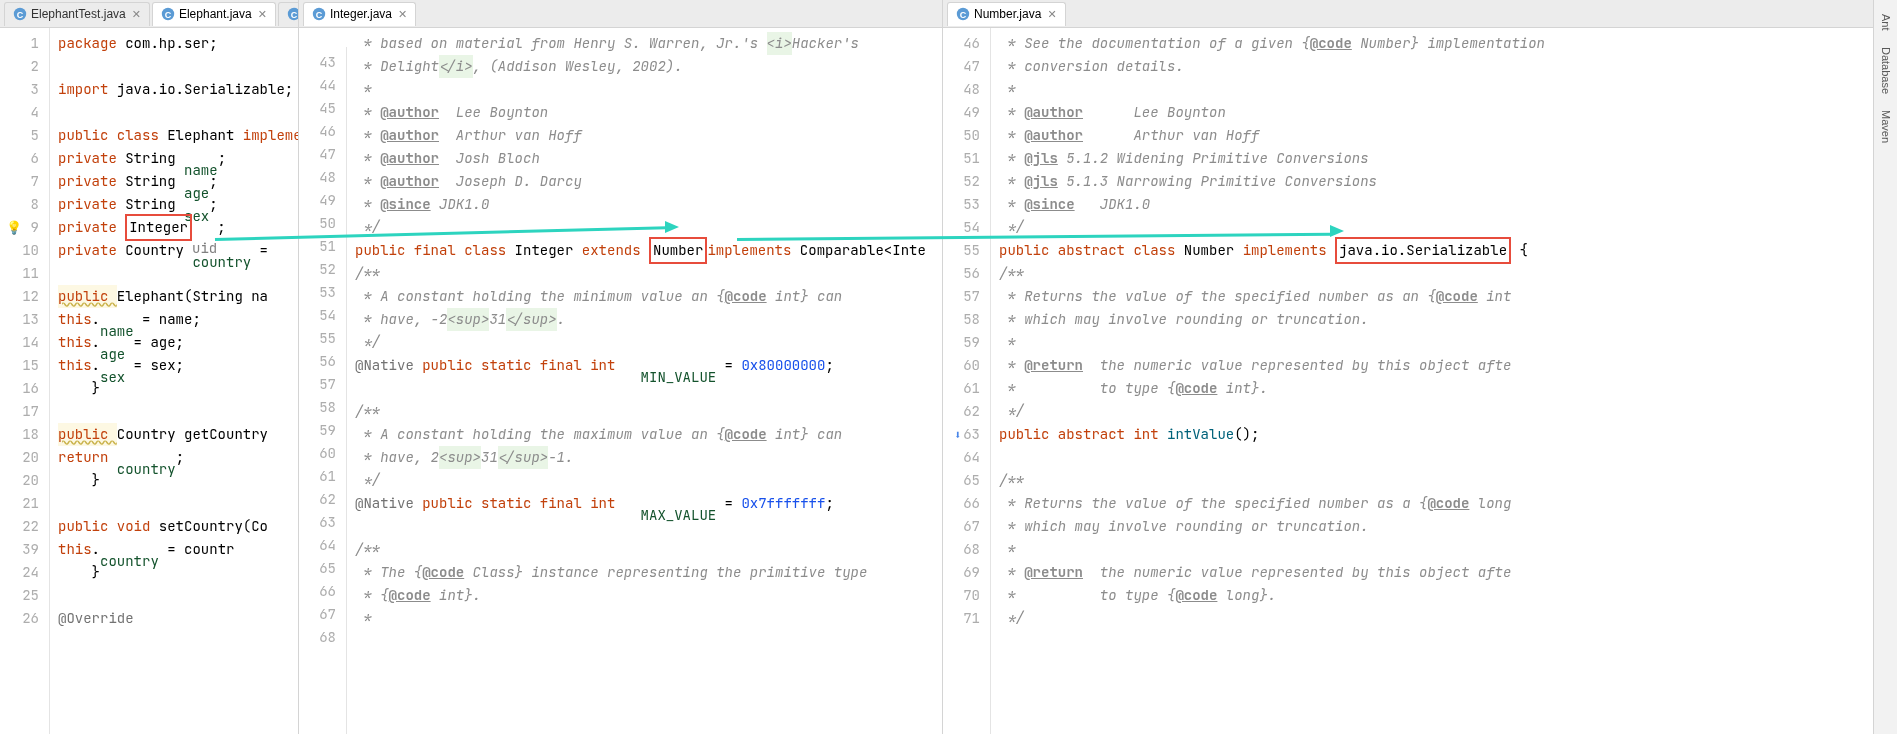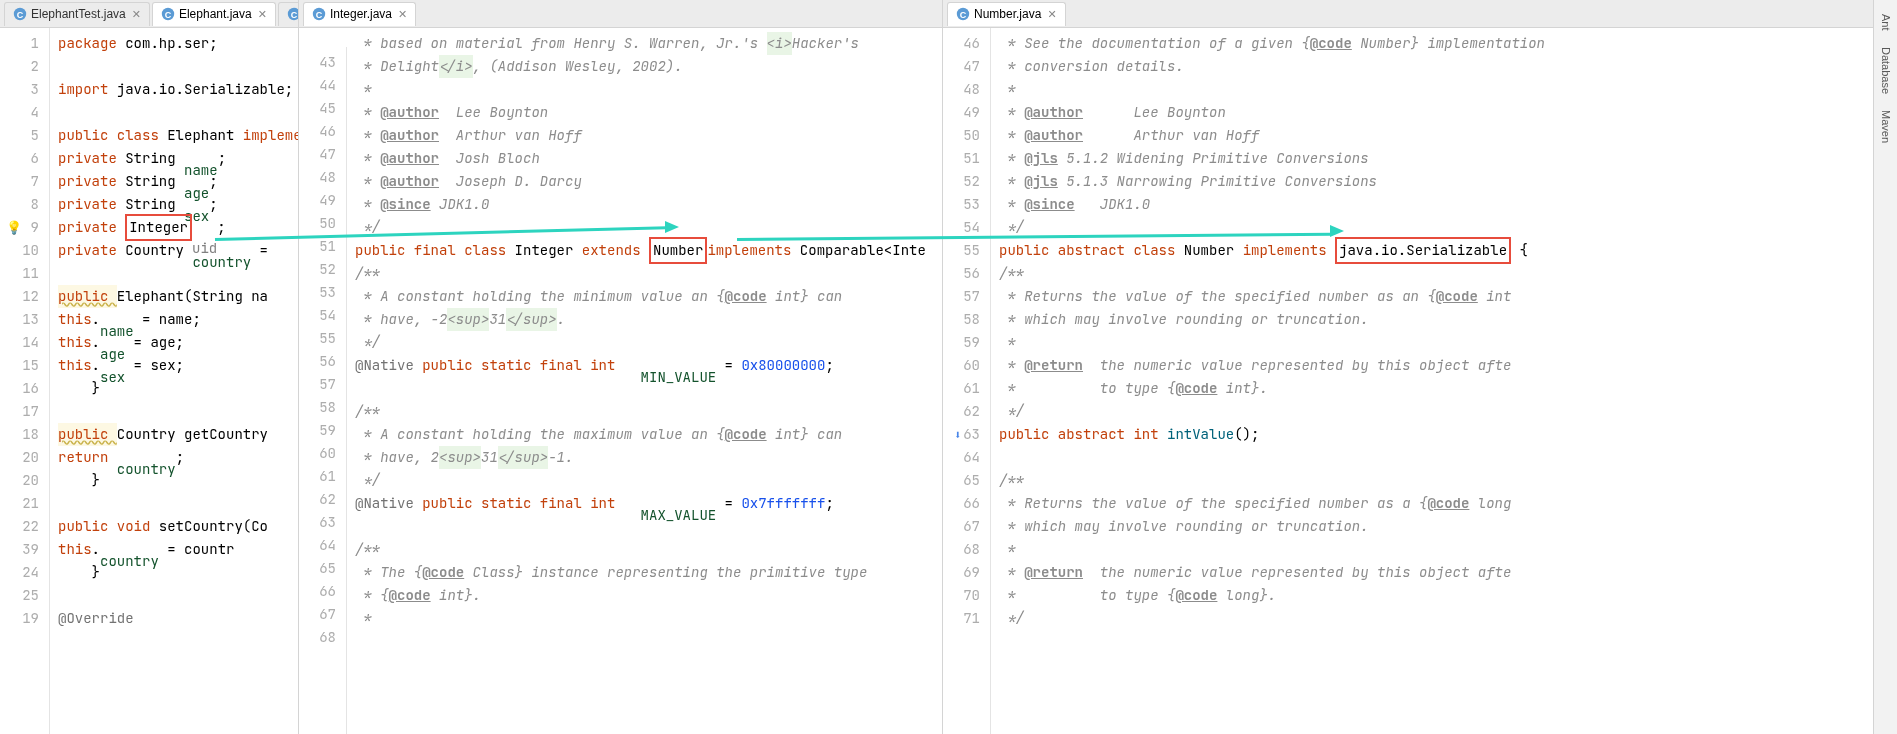--- a/index.html
+++ b/index.html
@@ -103,21 +103,21 @@
           <div class="gline">16</div>
           <div class="gline">17</div>
           <div class="gline">18</div>
           <div class="gline">20</div>
           <div class="gline">20</div>
           <div class="gline">21</div>
           <div class="gline">22</div>
           <div class="gline">39</div>
           <div class="gline">24</div>
           <div class="gline">25</div>
-          <div class="gline">19</div>
+          <div class="gline">26</div>
         </div>
       <div class="code-content" id="code1"><div class="line"><span class="kw">package </span>com.hp.ser;</div><div class="line"></div><div class="line"><span class="kw">import </span>java.io.Serializable;</div><div class="line"></div><div class="line"><span class="kw">public class </span>Elephant <span class="kw">impleme</span></div><div class="line">    <span class="kw">private </span>String <span class="field">name</span>;</div><div class="line">    <span class="kw">private </span>String <span class="field">age</span>;</div><div class="line">    <span class="kw">private </span>String <span class="field">sex</span>;</div><div class="line">    <span class="kw">private </span><span class="redbox">Integer</span> <span class="unused">uid</span>;</div><div class="line">    <span class="kw">private </span>Country <span class="field">country</span> =</div><div class="line"></div><div class="line">    <span class="kw warn">public </span>Elephant(String na</div><div class="line">        <span class="kw">this</span>.<span class="field">name</span> = name;</div><div class="line">        <span class="kw">this</span>.<span class="field">age</span> = age;</div><div class="line">        <span class="kw">this</span>.<span class="field">sex</span> = sex;</div><div class="line">    }</div><div class="line"></div><div class="line">    <span class="kw warn">public </span>Country getCountry</div><div class="line">        <span class="kw">return </span><span class="field">country</span>;</div><div class="line">    }</div><div class="line"></div><div class="line">    <span class="kw">public void </span>setCountry(Co</div><div class="line">        <span class="kw">this</span>.<span class="field">country</span> = countr</div><div class="line">    }</div><div class="line"></div><div class="line">    <span class="ann">@Override</span></div></div>
     </div>
   </div>
 
   <div class="pane pane2">
     <div class="tabs" id="tabs-p2">
         <div class="tab active">
           <span class="tab-icon">
             <svg width="14" height="14">

